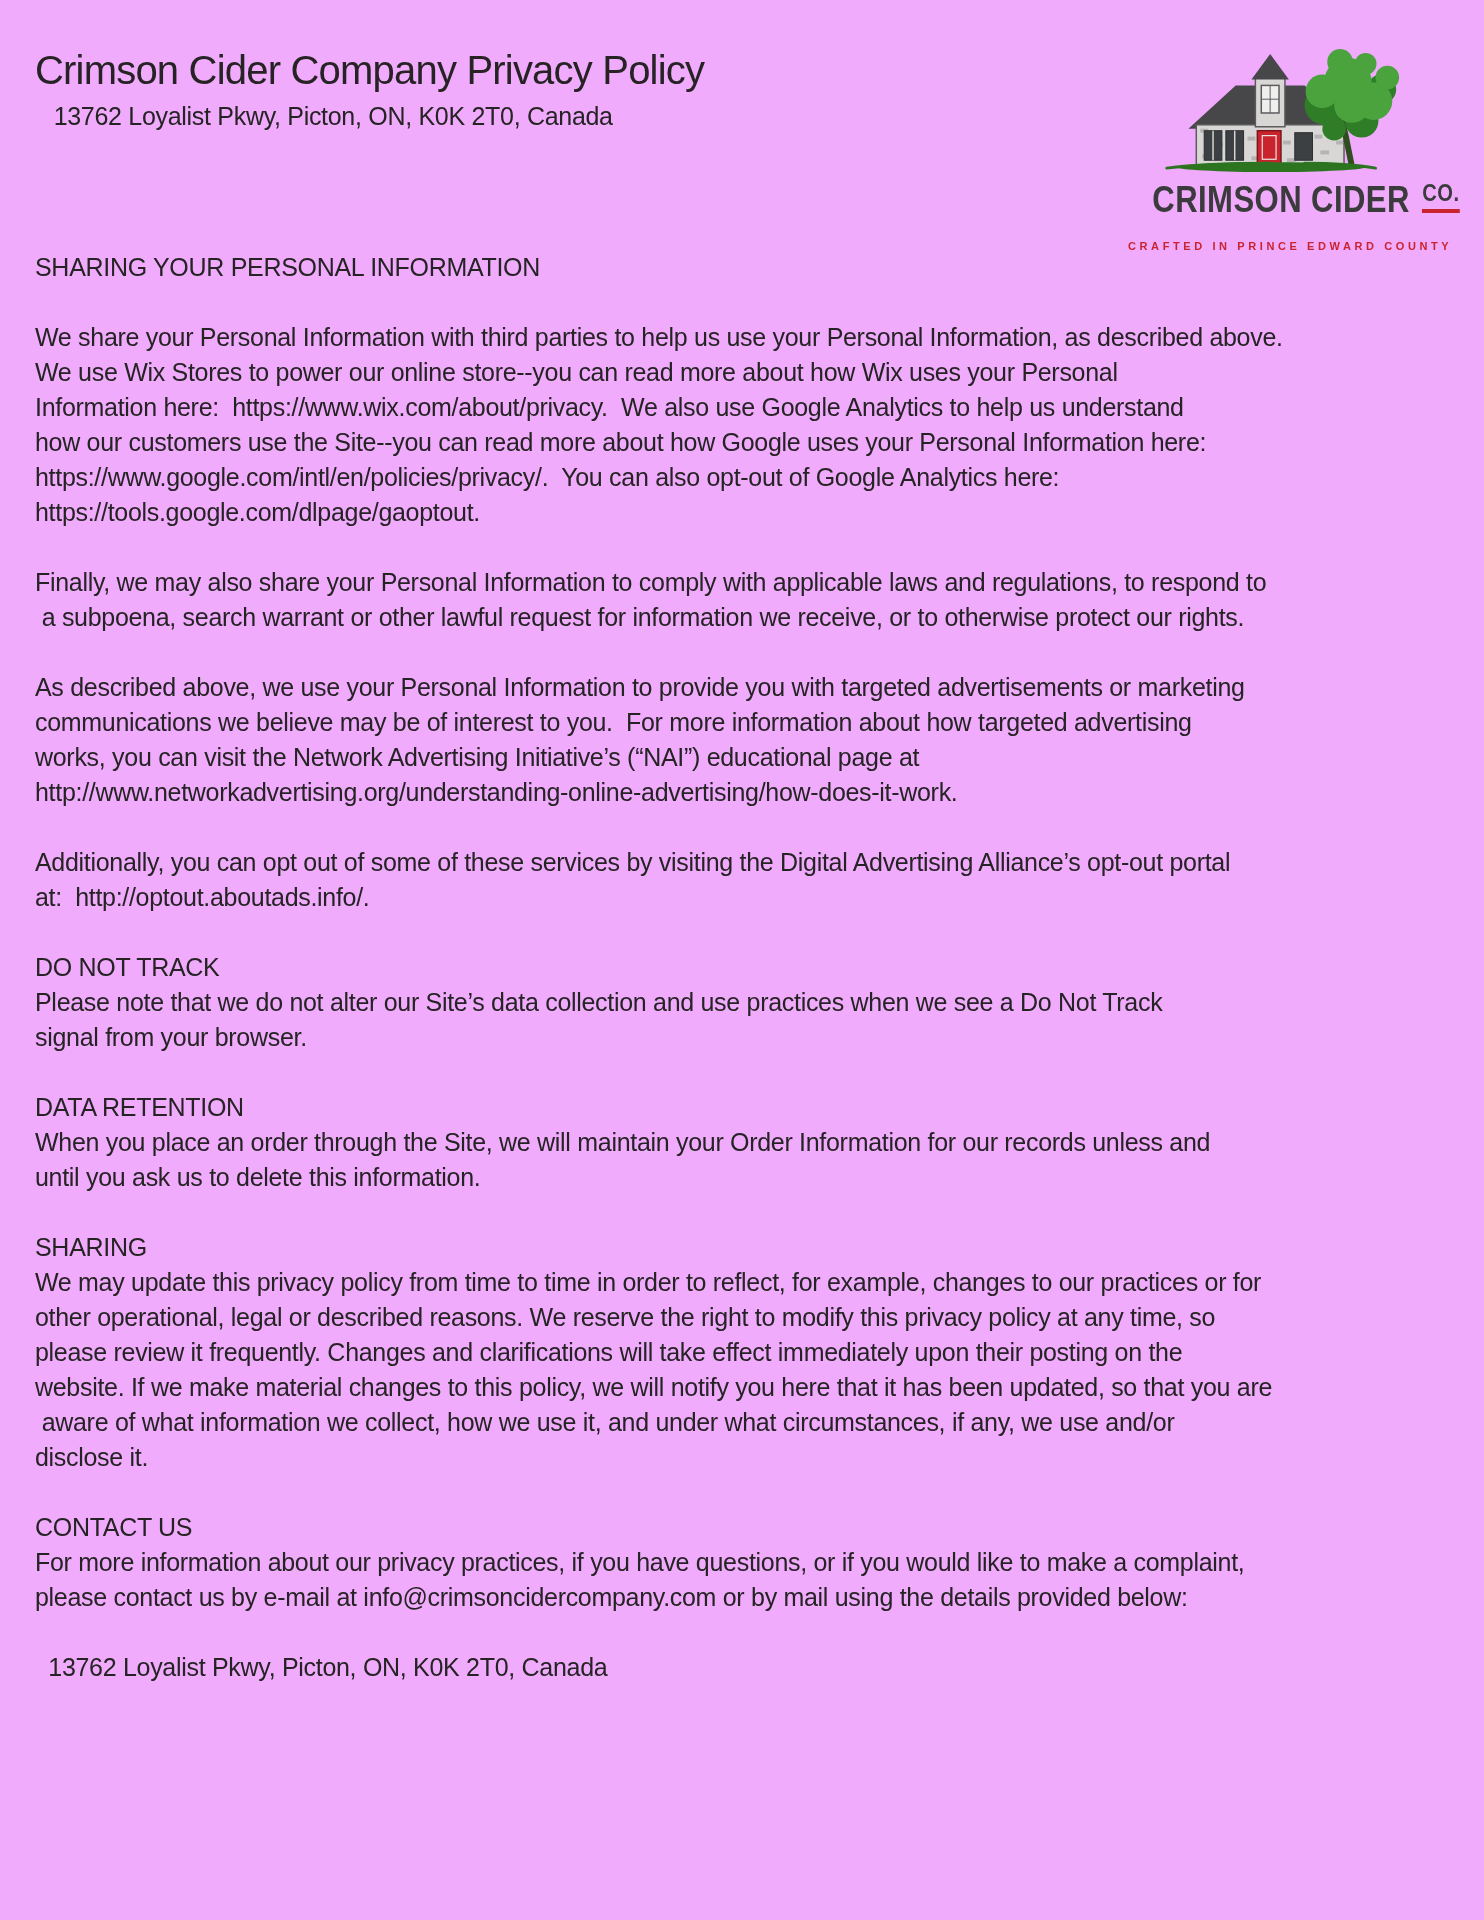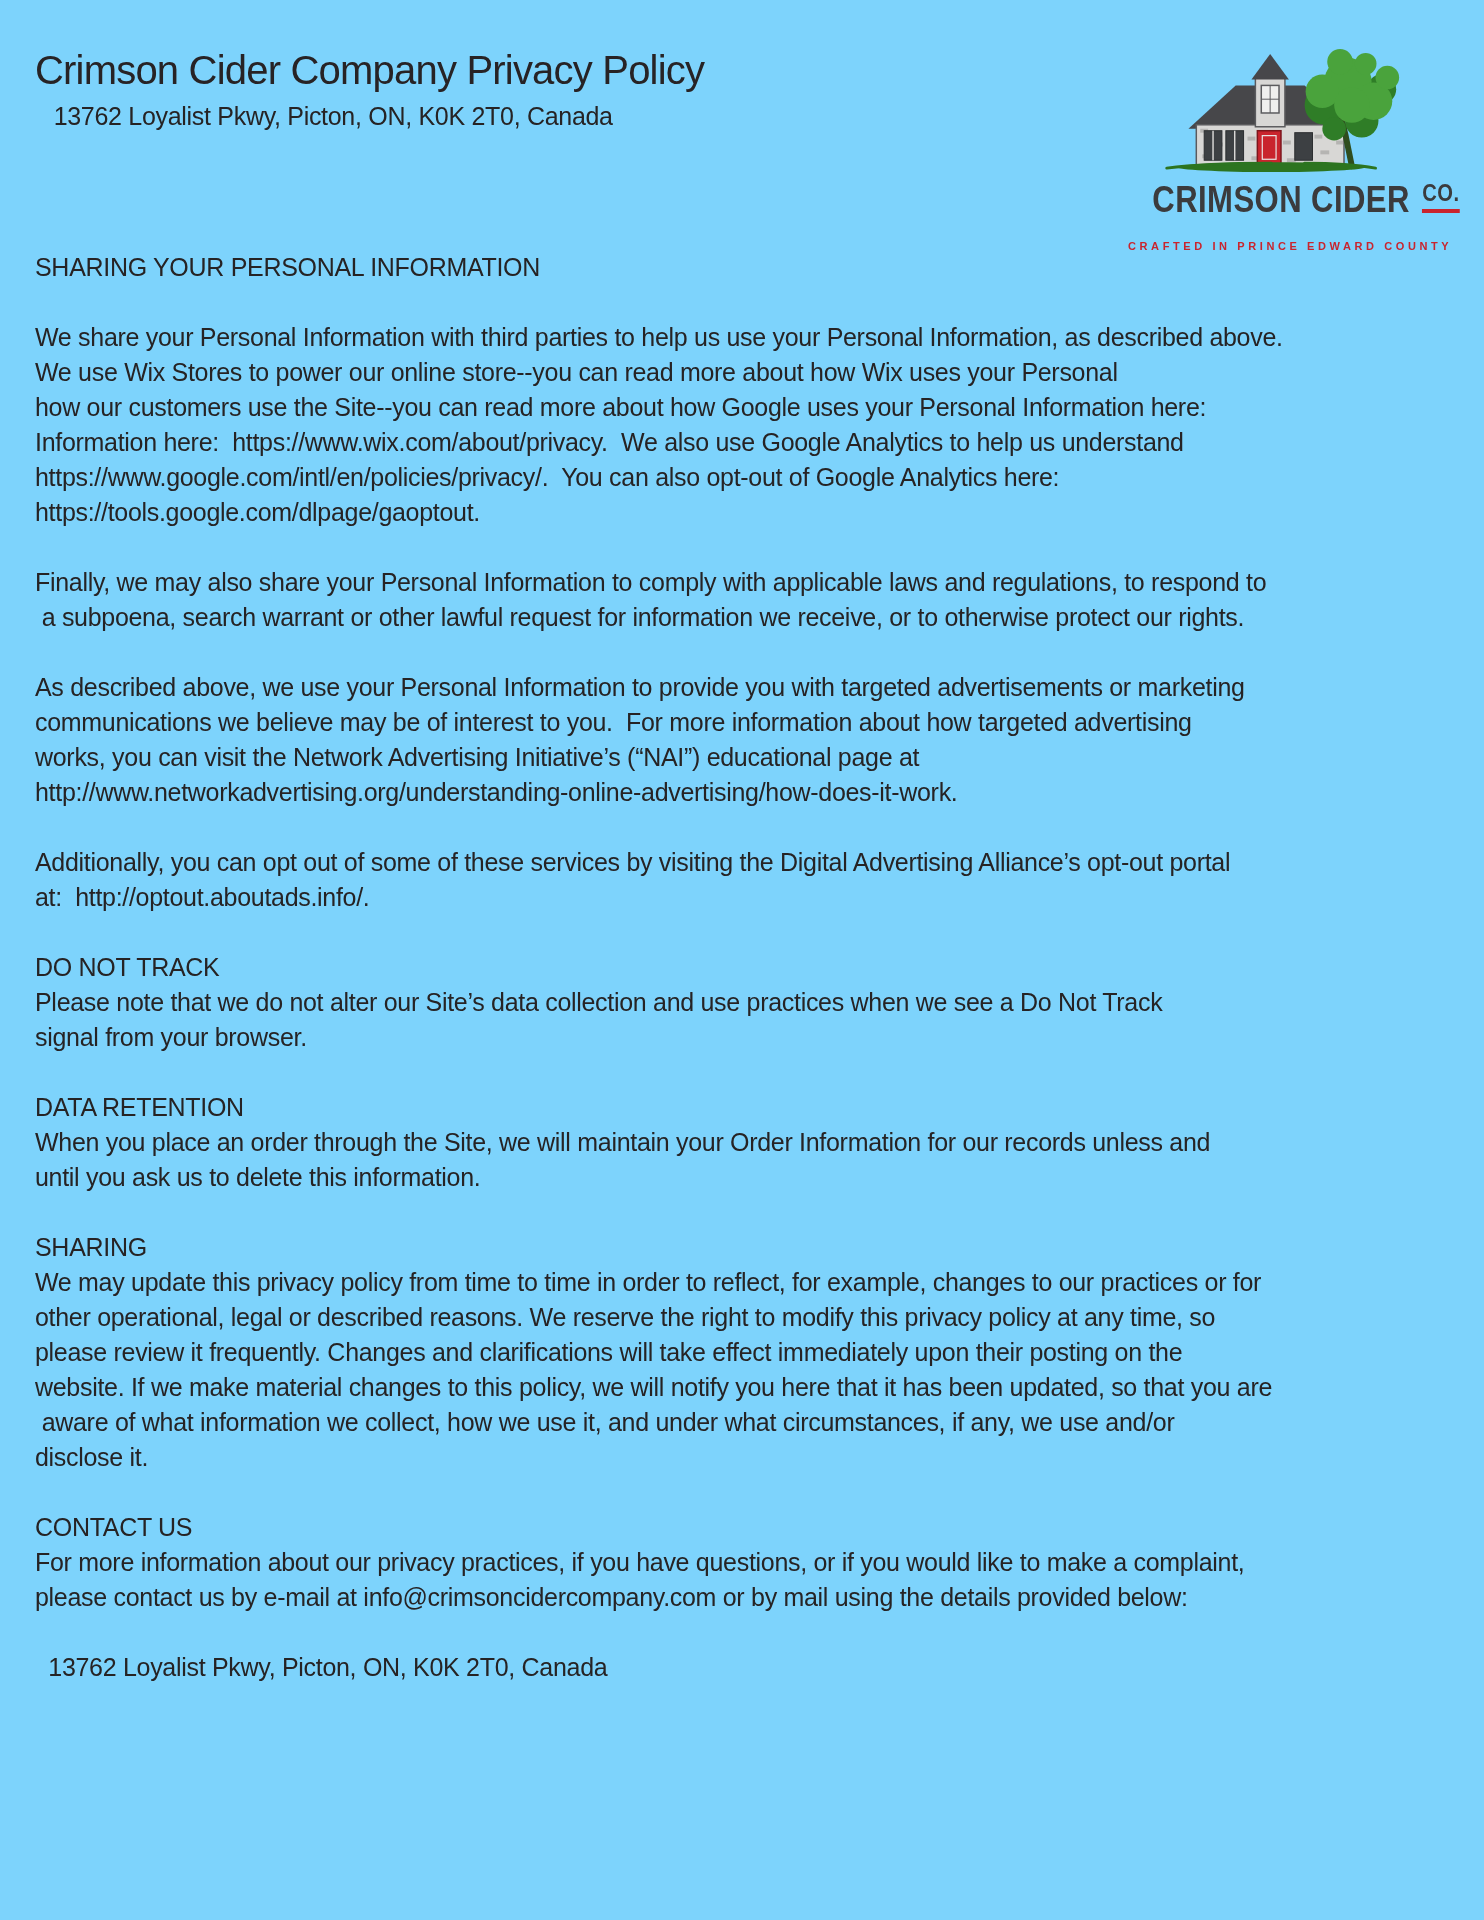--- a/index.html
+++ b/index.html
@@ -1,19 +1,19 @@
 <!DOCTYPE html>
 <html style="--charcoal: #3b3b3d; --red: #c9242d;"><head>
 <meta charset="utf-8">
 <style>
   html,body{margin:0;padding:0;background:#ffffff;}
   .page{
     position:relative;
     width:1484px;height:1920px;
-    background:#7dd3fc;
+    background:#f0abfc;
     font-family:"Liberation Sans", sans-serif;
     color:#262324;
     overflow:hidden;
   }
   .title{
     position:absolute;left:35px;top:48px;
     font-size:40px;letter-spacing:-0.8px;
     color:#272325;white-space:pre;
   }
   .address{
@@ -147,22 +147,22 @@
     <div class="tagline">CRAFTED IN PRINCE EDWARD COUNTY</div>
   </div>
 
   <div class="content">
       <div class="block">
         <div class="heading">SHARING YOUR PERSONAL INFORMATION</div>
       </div>
       <div class="block">
         <div class="line">We share your Personal Information with third parties to help us use your Personal Information, as described above.</div>
         <div class="line">We use Wix Stores to power our online store--you can read more about how Wix uses your Personal</div>
+        <div class="line">Information here:  https://www.wix.com/about/privacy.  We also use Google Analytics to help us understand</div>
         <div class="line">how our customers use the Site--you can read more about how Google uses your Personal Information here:</div>
-        <div class="line">Information here:  https://www.wix.com/about/privacy.  We also use Google Analytics to help us understand</div>
         <div class="line">https://www.google.com/intl/en/policies/privacy/.  You can also opt-out of Google Analytics here:</div>
         <div class="line">https://tools.google.com/dlpage/gaoptout.</div>
       </div>
       <div class="block">
         <div class="line">Finally, we may also share your Personal Information to comply with applicable laws and regulations, to respond to</div>
         <div class="line"> a subpoena, search warrant or other lawful request for information we receive, or to otherwise protect our rights.</div>
       </div>
       <div class="block">
         <div class="line">As described above, we use your Personal Information to provide you with targeted advertisements or marketing</div>
         <div class="line">communications we believe may be of interest to you.  For more information about how targeted advertising</div>

